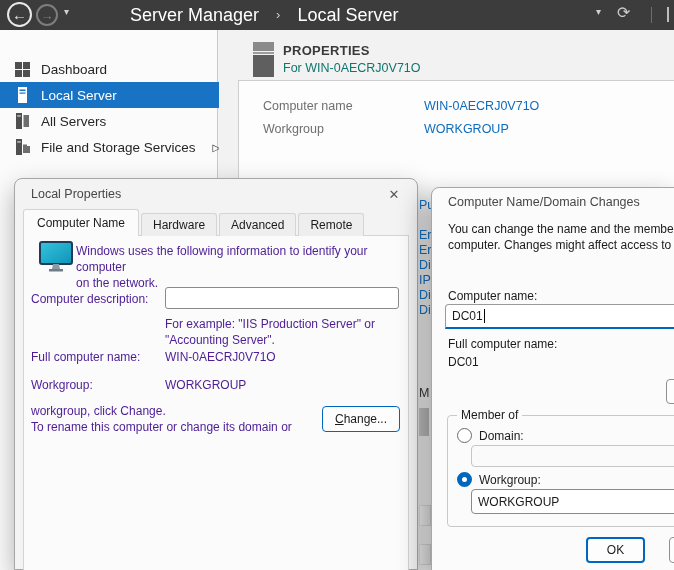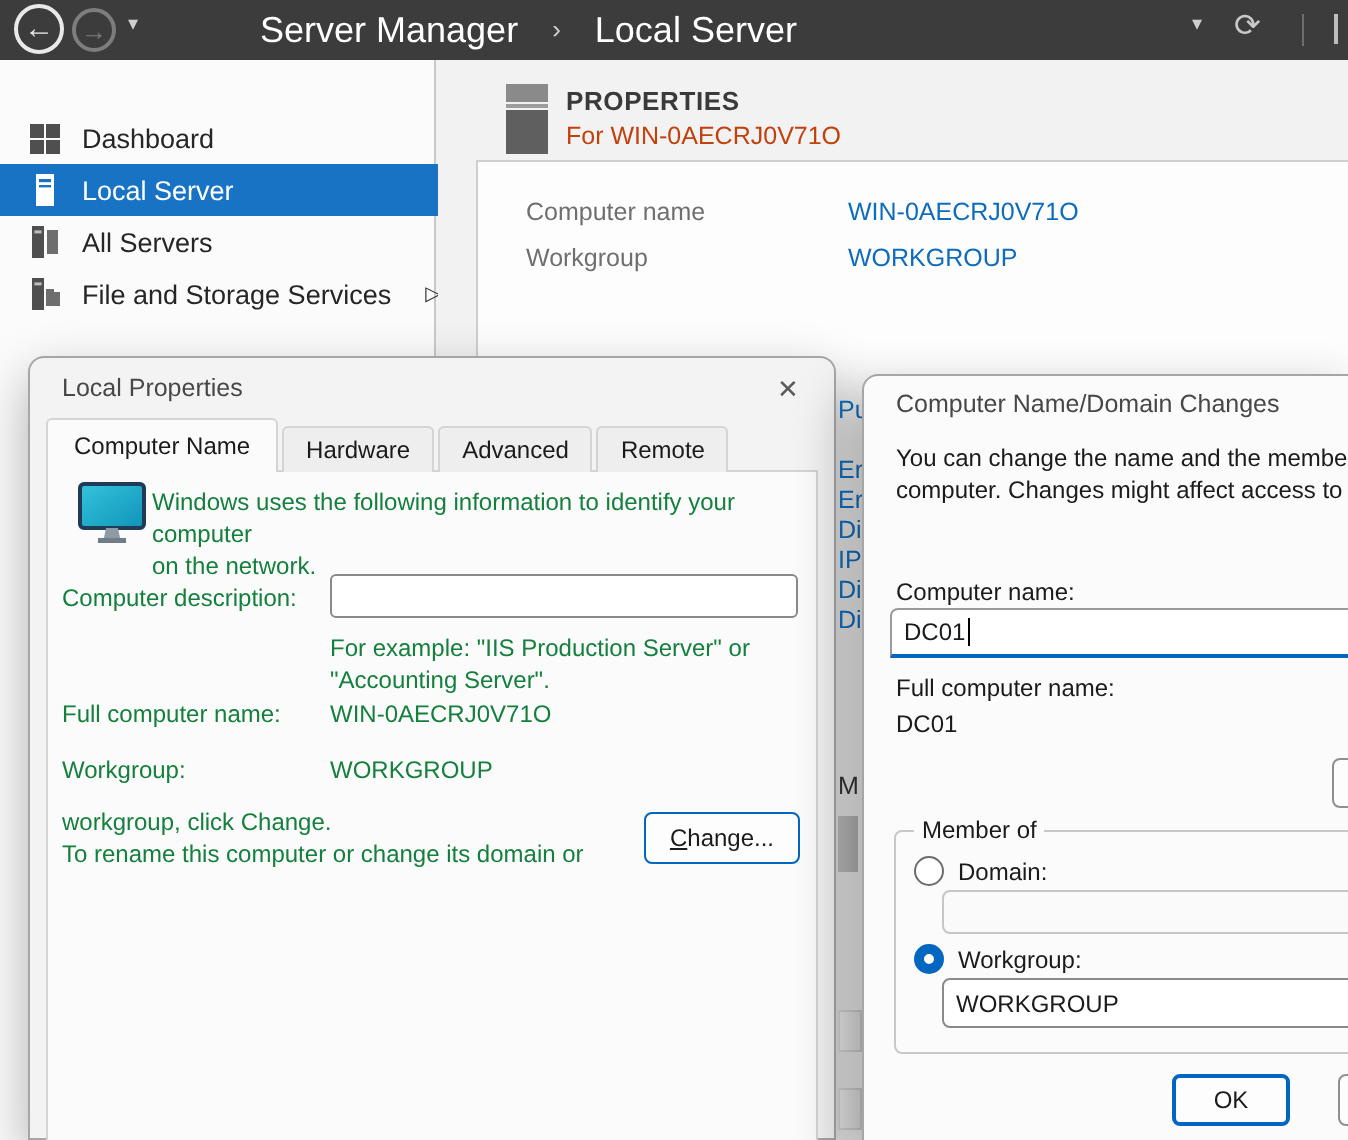--- a/index.html
+++ b/index.html
@@ -22,41 +22,41 @@
   
   .sidebar { position:absolute; left:0; top:30px; width:218px; height:540px; background:#fbfbfb; border-right:1px solid #c9c9c9; z-index:1; }
   .side-item { position:absolute; left:0; width:254px; height:26px; display:flex; align-items:center; gap:11px; padding-left:15px; font-size:13.5px; color:#262626; cursor:default; }
   .side-item.selected { background:#1873c5; color:#ffffff; }
   .side-item .expand { margin-left:6px; font-size:10px; color:#262626; }
 
   
   .content { position:absolute; left:219px; top:30px; width:455px; height:540px; background:#f2f2f2; z-index:1; }
   .tile-icon { position:absolute; left:33px; top:12px; }
   .props-header { position:absolute; left:64px; top:13px; font-size:13px; font-weight:bold; color:#3a3a3a; letter-spacing:.3px; }
-  .props-sub { position:absolute; left:64px; top:31px; font-size:12.5px; color:#c2410c; }
+  .props-sub { position:absolute; left:64px; top:31px; font-size:12.5px; color:#0f766e; }
   .props-box { position:absolute; left:19px; top:50px; width:450px; height:500px; background:#fdfdfd; border:1px solid #cfcfcf; }
   .prow { position:absolute; left:24px; font-size:12.5px; color:#6f6f6f; }
   .pval { position:absolute; left:185px; font-size:12.5px; color:#0e6cbe; cursor:pointer; }
 
   
   .frag { position:absolute; width:12px; height:13px; overflow:hidden; font-size:12.5px; color:#0e6cbe; z-index:15; white-space:nowrap; }
   .frag.dark { color:#333; }
   .gap-thumb { position:absolute; left:419px; top:408px; width:10px; height:28px; background:#b5b5b5; z-index:15; }
   .gap-block { position:absolute; left:419px; width:12px; height:21px; background:#e4e4e4; border:1px solid #cfcfcf; z-index:15; }
 
   
   .sysprops { position:absolute; left:14px; top:178px; width:404px; height:392px; background:#f3f3f3; border:1px solid #a6a6a6; border-radius:8px 8px 0 0; box-shadow:0 10px 26px rgba(0,0,0,.30); z-index:10; }
   .dlg-title { position:absolute; left:16px; top:8px; font-size:12.5px; color:#474747; }
   .dlg-close { position:absolute; right:10px; top:4px; width:26px; height:22px; display:flex; align-items:center; justify-content:center; color:#5a5a5a; font-size:13px; cursor:pointer; }
   .tabs { position:absolute; left:8px; top:30px; right:8px; height:27px; display:flex; align-items:flex-end; z-index:2; }
   .tab { padding:0 11px; height:23px; line-height:22px; font-size:12px; color:#1b1b1b; background:#eeeeee; border:1px solid #d4d4d4; border-bottom:none; border-radius:3px 3px 0 0; margin-right:2px; cursor:pointer; }
   .tab.active { height:27px; line-height:26px; background:#fbfbfb; padding:0 13px; }
   .tabpage { position:absolute; left:8px; top:56px; right:8px; bottom:-2px; background:#fbfbfb; border:1px solid #d4d4d4; }
   .monitor { position:absolute; left:24px; top:62px; }
-  .sp-text { font-size:12px; color:#15803d; line-height:16px; }
+  .sp-text { font-size:12px; color:#4c1d95; line-height:16px; }
   .sp-intro { position:absolute; left:61px; top:64px; }
   .sp-desc-label { position:absolute; left:16px; top:112px; }
   .sp-input { position:absolute; left:150px; top:108px; width:234px; height:22px; background:#ffffff; border:1px solid #8a8a8a; border-radius:3px; font-size:12px; padding:0 5px; font-family:"Liberation Sans", sans-serif; }
   .sp-example { position:absolute; left:150px; top:137px; }
   .sp-fullname-label { position:absolute; left:16px; top:170px; }
   .sp-fullname-value { position:absolute; left:150px; top:170px; }
   .sp-wg-label { position:absolute; left:16px; top:198px; }
   .sp-wg-value { position:absolute; left:150px; top:198px; }
   .sp-rename { position:absolute; left:16px; top:224px; }
   .btn { background:#fdfdfd; border:1.5px solid #0067c0; border-radius:4px; font-size:12px; color:#1b1b1b; font-family:"Liberation Sans", sans-serif; cursor:pointer; }

